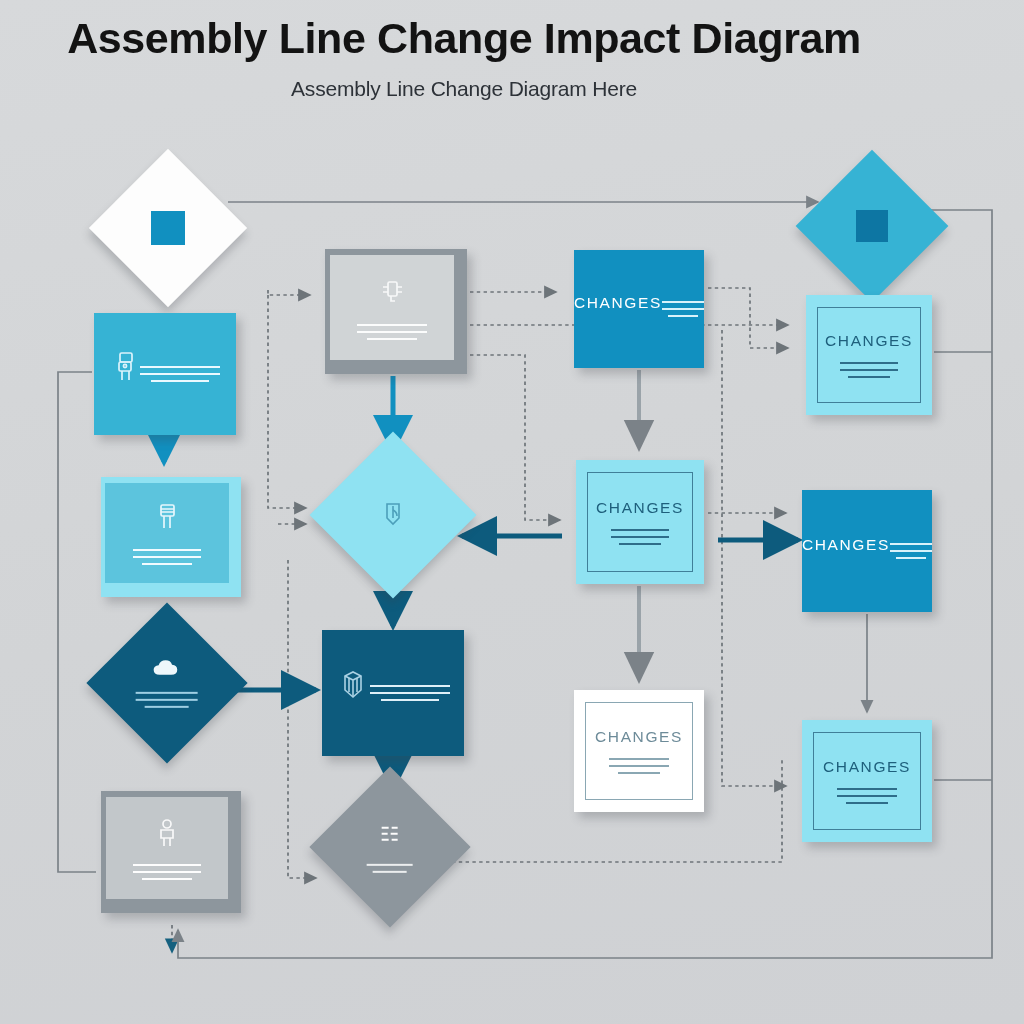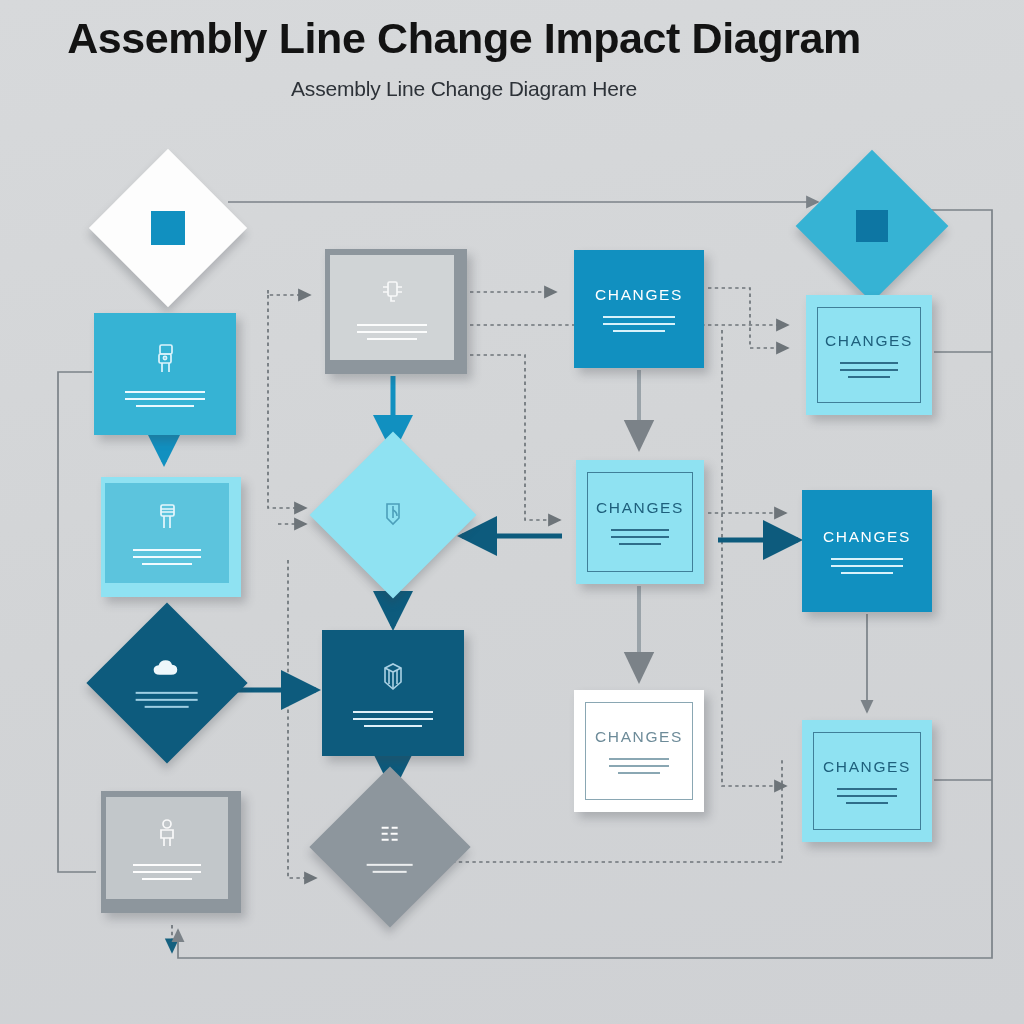--- a/index.html
+++ b/index.html
@@ -56,21 +56,21 @@
     position: absolute;
     box-sizing: border-box;
   }
 
   
   .card {
     box-sizing: border-box;
     width: 100%;
     height: 100%;
     display: flex;
-    flex-direction: column;
+    flex-direction: row;
     align-items: center;
     justify-content: center;
     box-shadow: 5px 6px 9px rgba(60,65,72,0.26);
   }
   .card .inner {
     box-sizing: border-box;
     width: 83%;
     height: 80%;
     display: flex;
     flex-direction: column;

